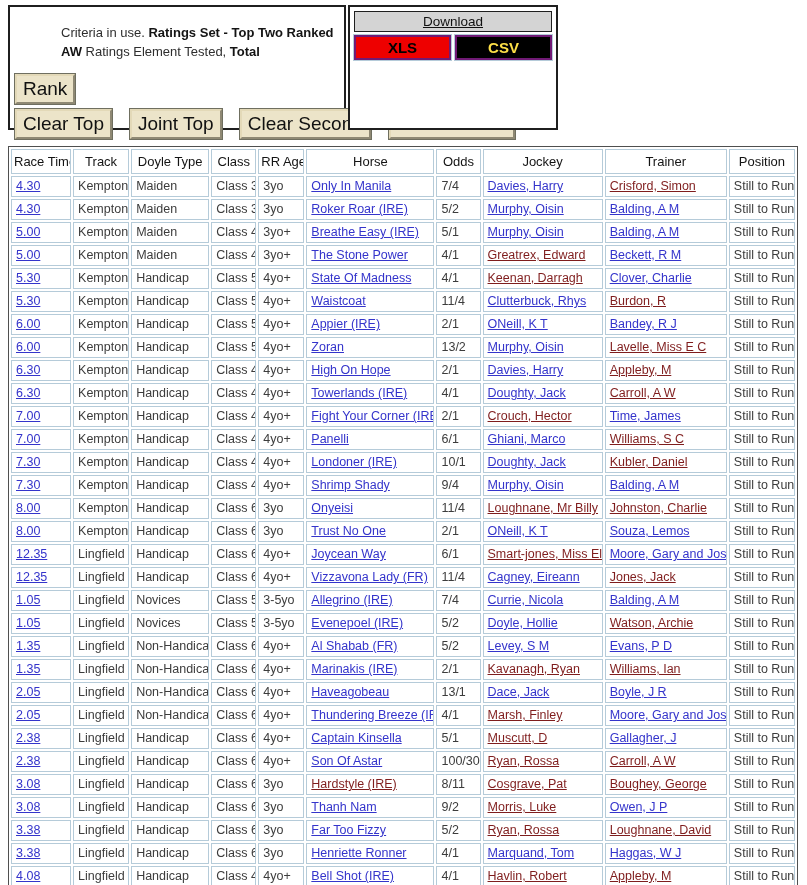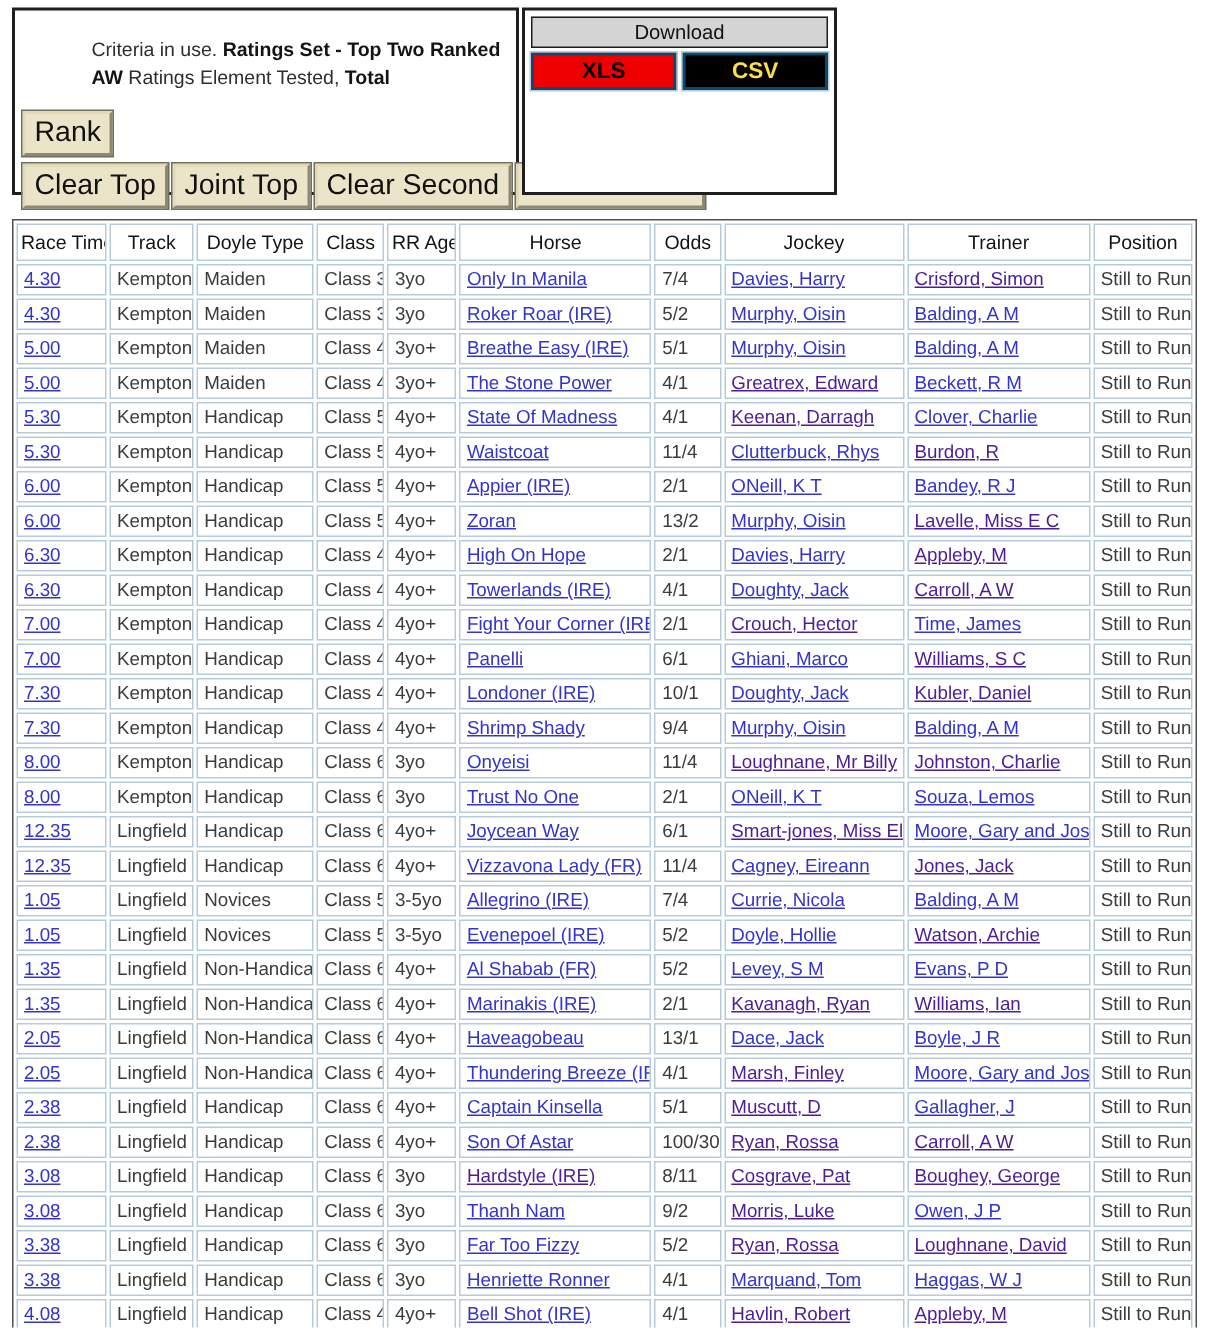--- a/index.html
+++ b/index.html
@@ -10,58 +10,58 @@
   }
   
   .top-area{display:flex;align-items:stretch;margin:5px 0 0 8px;gap:2px;}
   .criteria-box{
     width:338px;height:125px;box-sizing:border-box;
     border:2px solid #1f1f1f;padding:4px 5px;background:#fff;
   }
   .criteria-text{font-size:13px;line-height:19px;color:#2e2e2e;margin-top:12px;white-space:normal;margin-left:46px;}
   .criteria-text .seg-bold{font-weight:bold;color:#141414;}
   .rank-row{margin-top:13px;}
-  .actions-row{margin-top:5px;display:flex;gap:3px;}
+  .actions-row{margin-top:5px;display:flex;gap:18px;}
   .btn{
     font-family:"Liberation Sans",sans-serif;font-size:19px;color:#111;
     background:#ece4c9;border:2px outset #e3d9b8;outline:1px solid #6f6f60;
     padding:2px 6px;cursor:pointer;white-space:nowrap;
   }
   .download-box{
     width:210px;height:125px;box-sizing:border-box;
     border:2px solid #1f1f1f;padding:4px 4px;background:#fff;
   }
   .download-title{
     background:#d4d4d4;border:1px solid #1f1f1f;color:#111;
-    text-align:center;font-size:13.5px;padding:2px 0;
+    text-align:center;font-size:13.5px;padding:2px 0;text-decoration:underline;
   }
   .download-buttons{display:flex;gap:4px;margin-top:3px;}
   .dl-btn{
     flex:1;text-align:center;font-weight:bold;font-size:15px;
-    padding:2px 0;border:2px solid #0c4a6e;outline:1px solid #b5cbd9;
+    padding:2px 0;border:2px solid #701a75;outline:1px solid #b5cbd9;
     cursor:pointer;text-decoration:none;display:block;
   }
   .dl-xls{background:#ee0000;color:#000;}
   .dl-csv{background:#000000;color:#fde047;}
   
   table.race{
     margin:16px 0 0 8px;border-collapse:separate;border-spacing:2px;
     border:1px solid #4f4f4f;table-layout:fixed;width:790px;background:#fff;
   }
   table.race th,table.race td{
     border:1px solid #b5cbd9;box-sizing:border-box;
     font-size:12.5px;line-height:15px;padding:2px 4px;
     overflow:hidden;white-space:nowrap;text-align:left;color:#3c3c3c;
   }
   table.race th{
     text-align:center;font-weight:normal;font-size:13px;color:#141414;
     padding:4px 2px;
   }
   a.lnk{color:#3434cb;text-decoration:underline;cursor:pointer;}
-  a.lnk.visited{color:#4c1d95;}
+  a.lnk.visited{color:#7f1d1d;}
 </style>
 </head>
 <body>
 
 <div class="top-area">
   <div class="criteria-box">
     <div class="criteria-text"><span class="seg-normal">Criteria in use. </span><span class="seg-bold">Ratings Set - Top Two Ranked AW</span><span class="seg-normal"> Ratings Element Tested, </span><span class="seg-bold">Total</span></div>
     <div class="rank-row">
       <button class="btn">Rank</button>
     </div>

